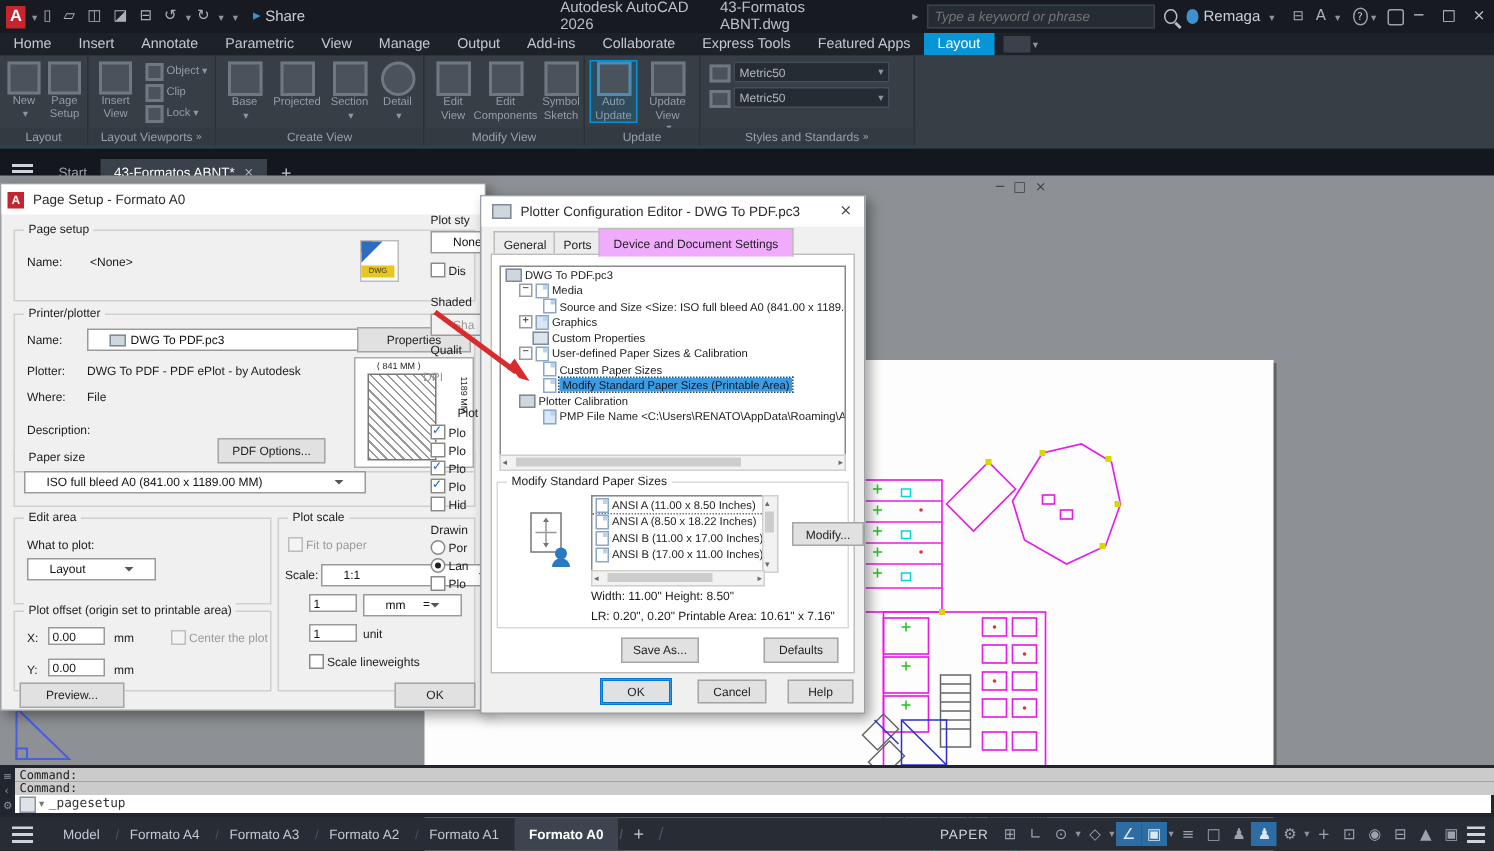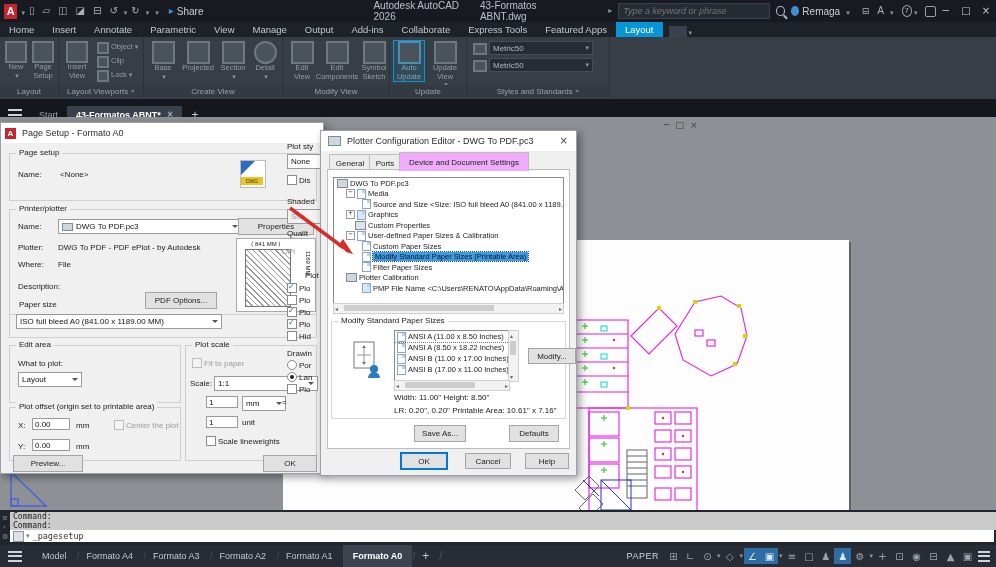--- a/index.html
+++ b/index.html
@@ -17,61 +17,61 @@
   .dd::after{content:"▾";font-size:7px;color:#8e959e;margin-left:2px;font-family:"DejaVu Sans",sans-serif}
   .ttl{color:#b9c0c9;font-size:10px}
   .searchbox{width:170px;height:14px;background:#262c34;border:1px solid #3a414a;color:#8b939d;
              font-size:9px;font-style:italic;padding:0 4px;outline:none;font-family:"Liberation Sans",sans-serif}
   .mag{width:8px;height:8px;border:1.5px solid #b7bec7;border-radius:50%;position:relative;margin:0 6px}
   .mag::after{content:"";position:absolute;width:5px;height:1.5px;background:#b7bec7;transform:rotate(45deg);right:-4px;bottom:-2px}
   .avatar{width:10px;height:10px;border-radius:50%;background:#3f8fd1;position:relative;margin-right:3px}
   .winbtn{width:24px;height:22px;display:flex;align-items:center;justify-content:center;color:#c2c8d0;font-size:10px}
 
   
-  #ribtabs{left:0;top:22px;width:996px;height:15px;background:#1d2229;display:flex;align-items:flex-end;
+  #ribtabs{left:0;top:22px;width:996px;height:15px;background:#1d2229;display:flex;align-items:center;
            color:#c3c9d1;font-size:9.5px}
   .rtab{padding:0 9px;height:15px;display:flex;align-items:center}
   .rtab.active{background:#0696d7;color:#fff}
   #ribbon{left:0;top:37px;width:996px;height:62px;background:#373e46;border-bottom:2px solid #0d6e96;display:flex}
   .panel{position:relative;height:60px;border-right:1px solid #2b3138;flex:none}
   .plabel{position:absolute;left:0;bottom:0;width:100%;height:12px;font-size:8px;color:#98a0a9;
           display:flex;align-items:center;justify-content:center;background:#333a42}
   .ric{border:2px solid #6f7780;background:#4a525b;display:inline-block}
   .rbig{position:absolute;top:4px;width:30px;display:flex;flex-direction:column;align-items:center;color:#959da6;font-size:7.5px;text-align:center;line-height:1.15}
   .rsm{position:absolute;display:flex;color:#959da6;font-size:7.5px}
   .hl{outline:1px solid #0696d7;background:rgba(6,150,215,.16)}
   .dcmb{background:#262c33;border:1px solid #454d56;color:#b2b8c0;font-size:8px;height:12px;
         display:flex;align-items:center;padding:0 3px}
   .dcmb::after{content:"▾";font-size:7px;color:#8e959e;margin-left:auto;font-family:"DejaVu Sans",sans-serif}
 
   
   #filetabs{left:0;top:99px;width:996px;height:24px;background:#14181e;display:flex;align-items:flex-end;color:#9aa1aa;font-size:9px}
   .burger{width:14px;height:11px;background:repeating-linear-gradient(#cfd4da 0 2px,transparent 2px 4.5px);margin:0 8px 3px 8px}
   .ftab{height:17px;display:flex;align-items:center;padding:0 9px}
-  .ftab.active{background:#3a414b;color:#fff;font-weight:bold}
+  .ftab.active{background:#3a414b;color:#fff;font-weight:normal}
   .fx{color:#aeb4bc;font-size:8px;margin-left:6px;font-family:"DejaVu Sans",sans-serif}
 
   
   #draw{left:0;top:117px;width:996px;height:393px;background:#8d9094}
   #paper{left:283px;top:123px;width:566px;height:384px;background:#fdfdfd;box-shadow:2px 2px 0 #5f6366}
   .wctl{color:#3c4043;font-size:9px;letter-spacing:6px}
 
   
   .dlg{background:#f0f0f0;border:1px solid #9aa0a6;box-shadow:3px 3px 8px rgba(0,0,0,.38);color:#1b1b1b}
   .dtitle{position:absolute;left:0;top:0;right:0;height:20px;background:#fff;display:flex;align-items:center;font-size:9px;color:#2b2b2b}
   .grp{position:absolute;border:1px solid #cfcfcf}
   .glabel{position:absolute;top:-6px;left:6px;background:#f0f0f0;padding:0 3px;font-size:8px;white-space:nowrap}
   .lbl{position:absolute;font-size:8px;white-space:nowrap}
   .dis{color:#9a9a9a}
   .wbtn{position:absolute;background:#e1e1e1;border:1px solid #a5a5a5;font-size:8px;color:#222;
         display:flex;align-items:center;justify-content:center;white-space:nowrap}
   .winp{position:absolute;background:#fff;border:1px solid #9a9a9a;font-size:8px;color:#111;padding:0 2px;
         font-family:"Liberation Sans",sans-serif;box-sizing:border-box}
   .wcmb{position:absolute;background:#fff;border:1px solid #9a9a9a;font-size:8px;color:#111;display:flex;
-        align-items:center;padding:0 3px;white-space:nowrap;overflow:hidden}
+        align-items:center;padding:0 14px;white-space:nowrap;overflow:hidden}
   .car{width:0;height:0;border:3px solid transparent;border-top-color:#555;margin-left:auto;flex:none;margin-top:3px}
   .chk{position:absolute;width:8px;height:8px;background:#fff;border:1px solid #8a8a8a}
   .chk.checked::after{content:"✓";font-size:8px;color:#1b61b9;position:absolute;left:0;top:-2px;font-family:"DejaVu Sans",sans-serif}
   .chk.dis{border-color:#bdbdbd;background:#f4f4f4}
   .rad{position:absolute;width:8px;height:8px;background:#fff;border:1px solid #8a8a8a;border-radius:50%}
   .rad.sel::after{content:"";position:absolute;left:2px;top:2px;width:4px;height:4px;border-radius:50%;background:#222}
   .hatch{background:repeating-linear-gradient(45deg,#9b9b9b 0 1px,transparent 1px 4px);border:1px solid #777}
 
   
   .wtab{position:absolute;top:0;height:16px;font-size:8px;display:flex;align-items:center;justify-content:center;
@@ -555,24 +555,20 @@
           <span class="tpage"></span>
           <span>User-defined Paper Sizes &amp; Calibration</span>
         </div>
       <div class="trow" style="padding-left:28px">
           <span class="tpage"></span>
           <span>Custom Paper Sizes</span>
         </div>
       <div class="trow" style="padding-left:28px">
           <span class="tpage"></span>
           <span class="tsel" style="padding:0 2px">Modify Standard Paper Sizes (Printable Area)</span>
-        </div>
-      <div class="trow" style="padding-left:28px">
-          <span class="tpage"></span>
-          <span>Filter Paper Sizes</span>
         </div>
       <div class="trow" style="padding-left:12px">
           <span class="tprint"></span>
           <span>Plotter Calibration</span>
         </div>
       <div class="trow" style="padding-left:28px">
           <span class="tpage" style="background:#d9e8f7"></span>
           <span>PMP File Name &lt;C:\Users\RENATO\AppData\Roaming\Autodes</span>
         </div>
     </div>

